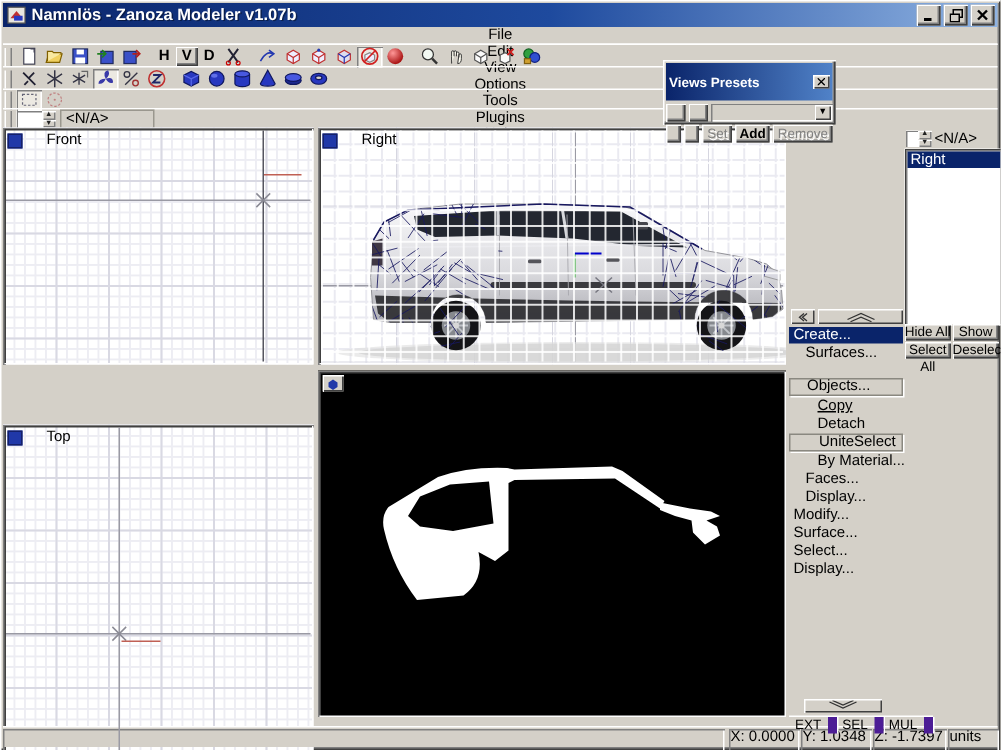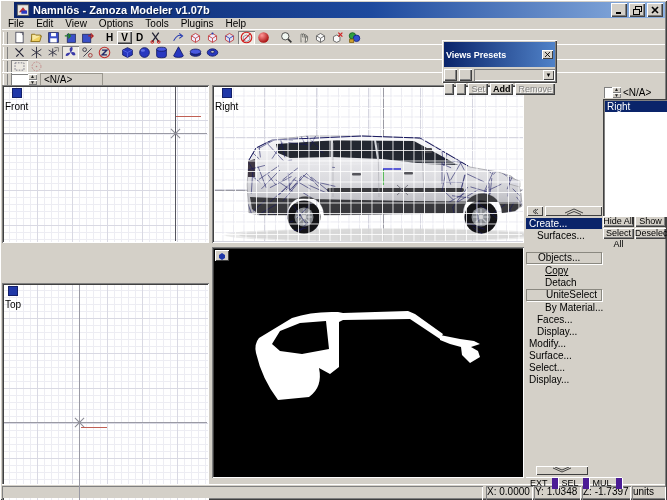--- a/index.html
+++ b/index.html
@@ -2,32 +2,32 @@
 <html><head>
 <meta charset="utf-8">
 <style>
   html,body{margin:0;padding:0;}
   body{width:667px;height:500px;position:relative;overflow:hidden;
        font-family:"Liberation Sans",sans-serif;font-size:10px;color:#000;
        background:#d4d0c8;}
   #frame{position:absolute;inset:0;
        box-shadow:inset 1px 1px 0 #fff, inset -1px -1px 0 #404040, inset 2px 2px 0 #d4d0c8, inset -2px -2px 0 #808080;}
   
-  .titlebar{position:absolute;left:14px;top:2px;right:2px;height:16px;
+  .titlebar{position:absolute;left:2px;top:2px;right:2px;height:16px;
       background:linear-gradient(90deg,#0a246a 0%,#1e4a9e 55%,#8fb3e2 100%);
       display:flex;align-items:center;padding:0 2px;}
   .titlebar .ticon{width:14px;height:13px;margin-right:3px;flex:0 0 auto;}
   .titlebar .ttext{color:#fff;font-weight:bold;font-size:11px;white-space:nowrap;
       text-shadow:1px 1px 0 rgba(0,0,0,.4);flex:1;}
   .winbtn{width:16px;height:14px;margin-left:2px;background:#d4d0c8;
       box-shadow:inset 1px 1px 0 #fff, inset -1px -1px 0 #404040, inset -2px -2px 0 #808080;
       display:flex;align-items:center;justify-content:center;flex:0 0 auto;}
   
   .menubar{position:absolute;left:2px;top:18px;right:2px;height:11px;display:flex;align-items:center;
-      border-bottom:1px solid #fff;}
+      border-bottom:1px solid #fff;flex-direction:column;}
   .menu-item{padding:0 6px;font-size:10px;line-height:11px;}
   
   .bar{position:absolute;left:2px;right:2px;display:flex;align-items:center;
       border-top:1px solid #fff;}
   .grip{width:3px;height:12px;margin:0 3px 0 1px;border-left:1px solid #fff;border-right:1px solid #808080;}
   .tb-btn{width:17px;height:14px;display:flex;align-items:center;justify-content:center;flex:0 0 auto;}
   .tb-btn svg{width:13px;height:13px;display:block;}
   .tb-btn.pressed{background:#ece9e2;box-shadow:inset 1px 1px 0 #808080, inset -1px -1px 0 #fff;}
   .tb-text{width:15px;height:13px;display:flex;align-items:center;justify-content:center;
       font-size:10px;font-weight:bold;flex:0 0 auto;}
@@ -44,21 +44,21 @@
   .viewport{position:absolute;background:#fff;
       box-shadow:inset 1px 1px 0 #808080, inset -1px -1px 0 #fff, inset 2px 2px 0 #404040;}
   .grid7{background-image:
       linear-gradient(#d9d9e3 1px,transparent 1px),linear-gradient(90deg,#d9d9e3 1px,transparent 1px),
       linear-gradient(#ededf3 1px,transparent 1px),linear-gradient(90deg,#ededf3 1px,transparent 1px);
       background-size:35px 35px,35px 35px,7px 7px,7px 7px;}
   .grid10{background-image:
       linear-gradient(#d6d6e0 1px,transparent 1px),linear-gradient(90deg,#d6d6e0 1px,transparent 1px),
       linear-gradient(#eaeaf1 1px,transparent 1px),linear-gradient(90deg,#eaeaf1 1px,transparent 1px);
       background-size:52px 52px,52px 52px,10.5px 10.5px,10.5px 10.5px;}
-  .vplabel{position:absolute;left:3px;top:3px;display:flex;align-items:center;gap:3px;z-index:6;flex-direction:column;}
+  .vplabel{position:absolute;left:3px;top:3px;display:flex;align-items:center;gap:16px;z-index:6;}
   .vplabel .sq{width:8px;height:8px;background:#2038a8;border:1px solid #14206a;}
   .vplabel .nm{font-size:10px;color:#000;}
   .axis{position:absolute;z-index:1;}
   .whitegrid{position:absolute;inset:2px;z-index:4;pointer-events:none;
       background-image:linear-gradient(rgba(255,255,255,.85) 1px,transparent 1px),
                        linear-gradient(90deg,rgba(255,255,255,.85) 1px,transparent 1px);
       background-size:10.5px 10.5px;}
   .cross{position:absolute;width:13px;height:13px;z-index:2;}
   .cross:before,.cross:after{content:"";position:absolute;left:0;top:6px;width:13px;height:1px;background:#8a8a94;}
   .cross:before{transform:rotate(45deg);} .cross:after{transform:rotate(-45deg);}

